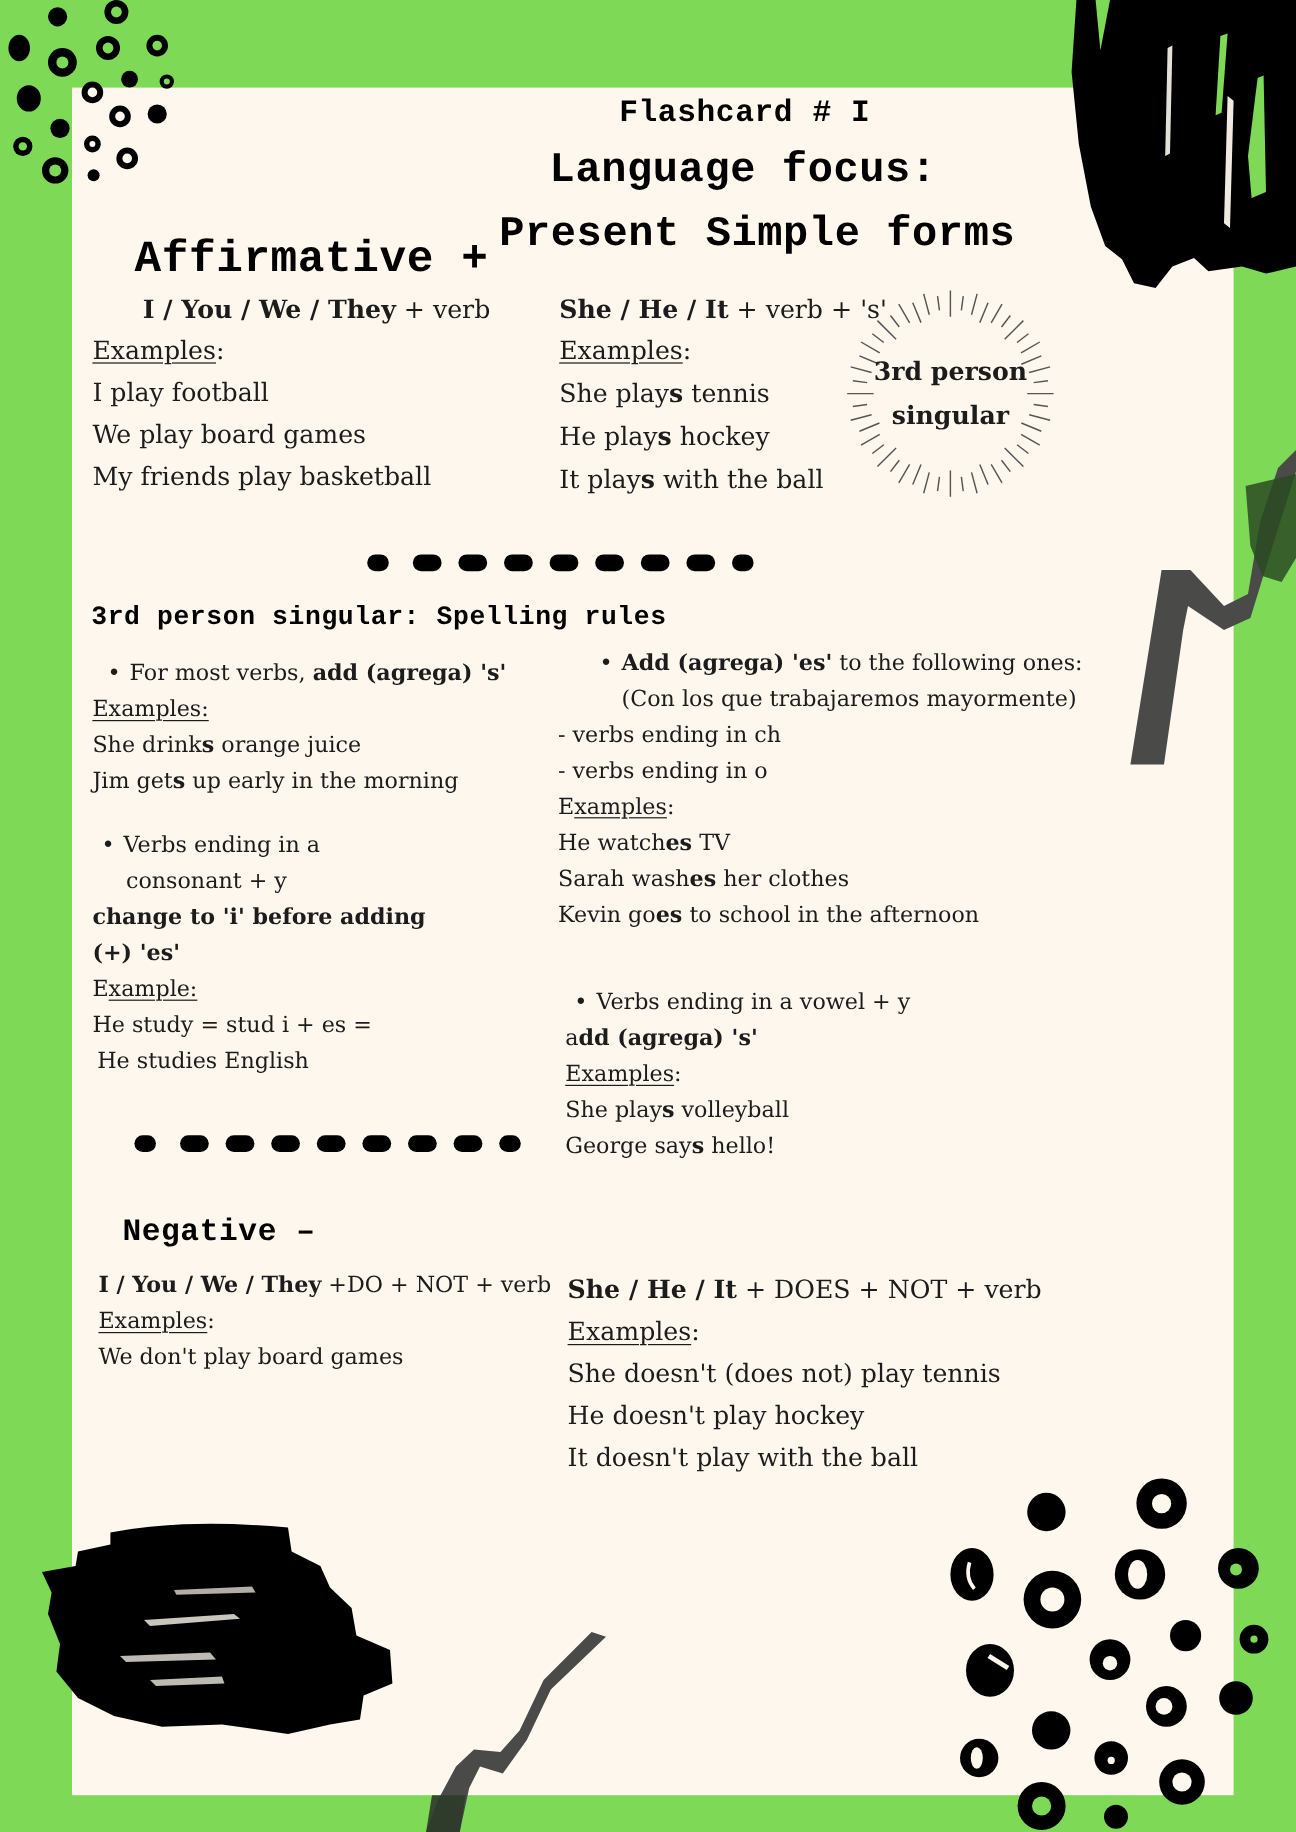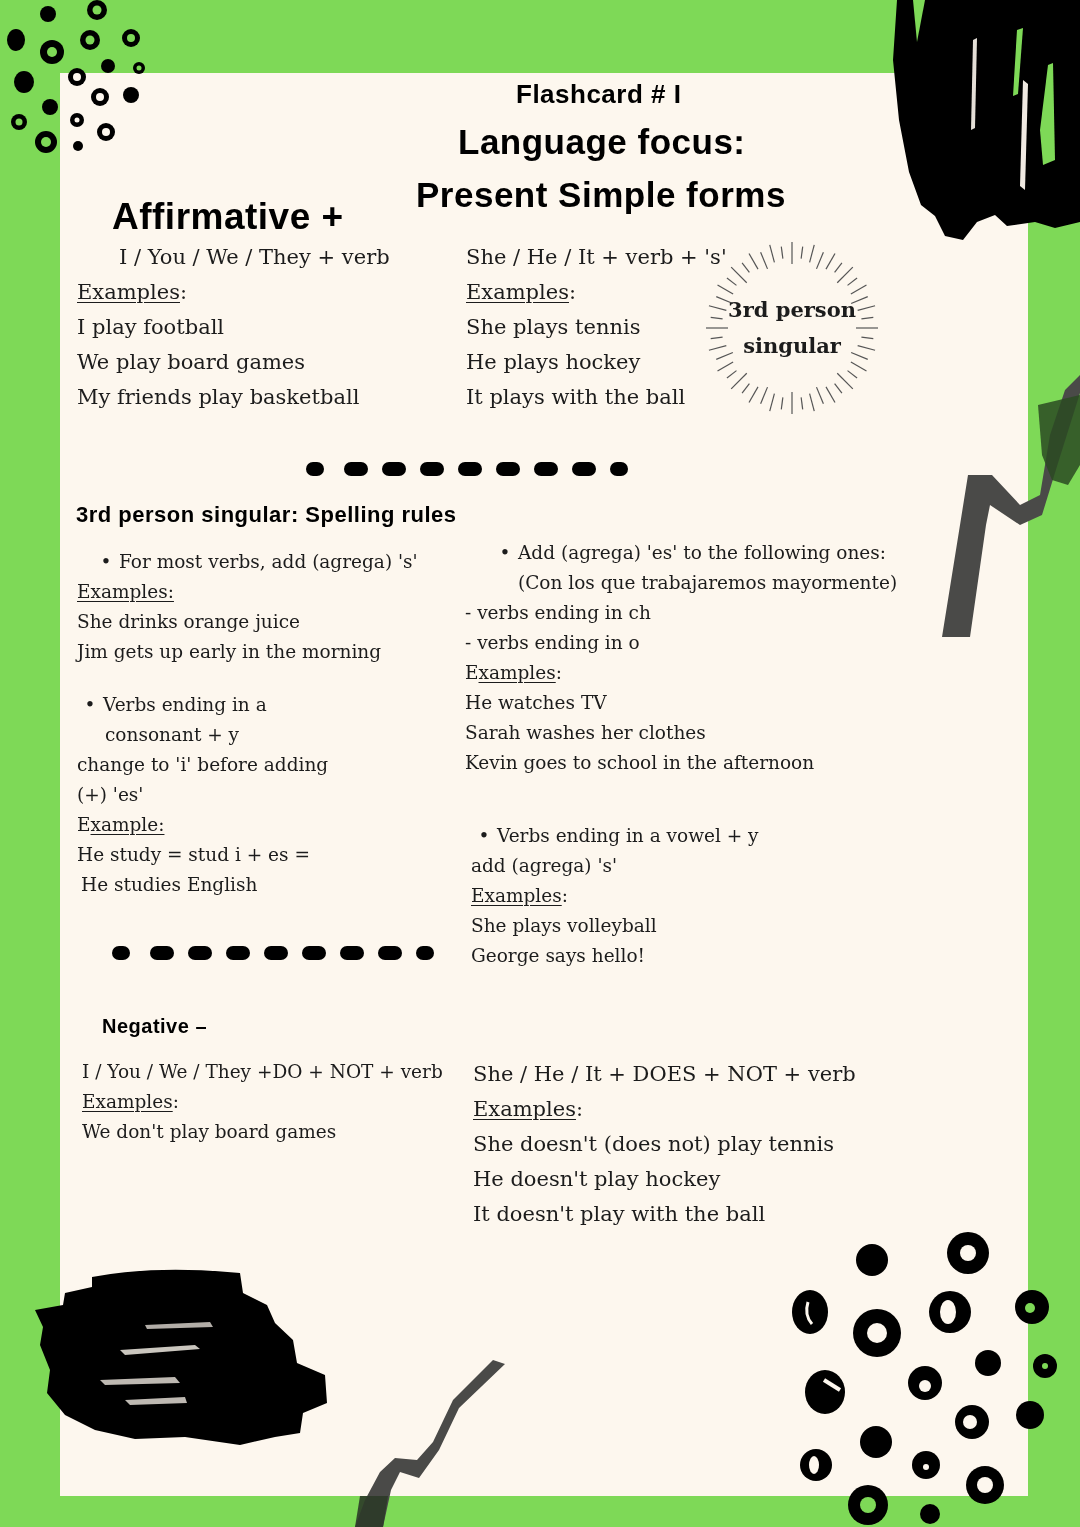--- a/index.html
+++ b/index.html
@@ -8,30 +8,30 @@
     background:#7ED957;
     font-family:"DejaVu Serif", serif;
     color:#1a1a1a;
   }
   .card {
     position:absolute; left:60px; top:73px; width:968px; height:1423px;
     background:#FDF7EE;
   }
   .abs { position:absolute; }
   .display {
-    font-family:Liberation Sans, sans-serif; font-weight:bold; color:#000;
+    font-family:Liberation Mono, monospace; font-weight:bold; color:#000;
     letter-spacing:0.5px; white-space:nowrap;
   }
   .txt {
     font-family:"DejaVu Serif", serif; white-space:nowrap; color:#1c1c1c;
   }
   .t22 { font-size:21px; line-height:35px; }
   .t20 { font-size:18.5px; line-height:30px; }
   .u { text-decoration:underline; text-underline-offset:3px; text-decoration-thickness:1px; }
-  b { font-weight:normal; }
+  b { font-weight:bold; }
   .bullet::before { content:"•"; display:inline-block; width:26px; text-align:center; margin-left:-2px; }
   .dashes { display:flex; gap:0; align-items:center; }
   .dash { height:14px; background:#000; border-radius:7px; }
   .burst {
     position:absolute; width:180px; height:180px;
   }
   .burst-label {
     position:absolute; left:0; top:0; width:180px; height:180px;
     display:flex; flex-direction:column; align-items:center; justify-content:center;
     font-family:"DejaVu Serif", serif; font-weight:bold; font-size:21px; line-height:36px; color:#1c1c1c;
@@ -238,21 +238,21 @@
     <div style="width:14px"></div>
   <div class="dash" style="width:24px"></div>
     <div style="width:14px"></div>
   <div class="dash" style="width:24px"></div>
     <div style="width:14px"></div>
   <div class="dash" style="width:18px"></div>
 </div>
 
 <div class="abs display" style="left:76px;top:500px;font-size:22px;line-height:30px">3rd person singular: Spelling rules</div>
 
-<div class="abs txt t20" style="left:95px;top:547px">
+<div class="abs txt t20" style="left:84px;top:547px">
   <div><span class="bullet"></span><span>For most verbs, </span><b>add (agrega) 's'</b></div>
 </div>
 <div class="abs txt t20" style="left:77px;top:577px">
   <div class="u">Examples:</div>
   <div><span>She drink</span><b>s</b><span> orange juice</span></div>
   <div><span>Jim get</span><b>s</b><span> up early in the morning</span></div>
 </div>
 
 <div class="abs txt t20" style="left:79px;top:690px">
   <div><span class="bullet"></span><span>Verbs ending in a</span></div>
@@ -302,21 +302,21 @@
     <div style="width:14px"></div>
   <div class="dash" style="width:24px"></div>
     <div style="width:14px"></div>
   <div class="dash" style="width:24px"></div>
     <div style="width:14px"></div>
   <div class="dash" style="width:24px"></div>
     <div style="width:14px"></div>
   <div class="dash" style="width:18px"></div>
 </div>
 
-<div class="abs display" style="left:102px;top:1006px;font-size:20px;line-height:40px">Negative –</div>
+<div class="abs display" style="left:102px;top:1006px;font-size:26px;line-height:40px">Negative –</div>
 
 <div class="abs txt t20" style="left:82px;top:1057px">
   <div><b>I / You / We / They</b><span> +DO + NOT + verb</span></div>
   <div><span class="u">Examples</span><span>:</span></div>
   <div>We don't play board games</div>
 </div>
 
 <div class="abs txt t22" style="left:473px;top:1057px">
   <div><b>She / He / It</b><span> + DOES + NOT + verb</span></div>
   <div><span class="u">Examples</span><span>:</span></div>

